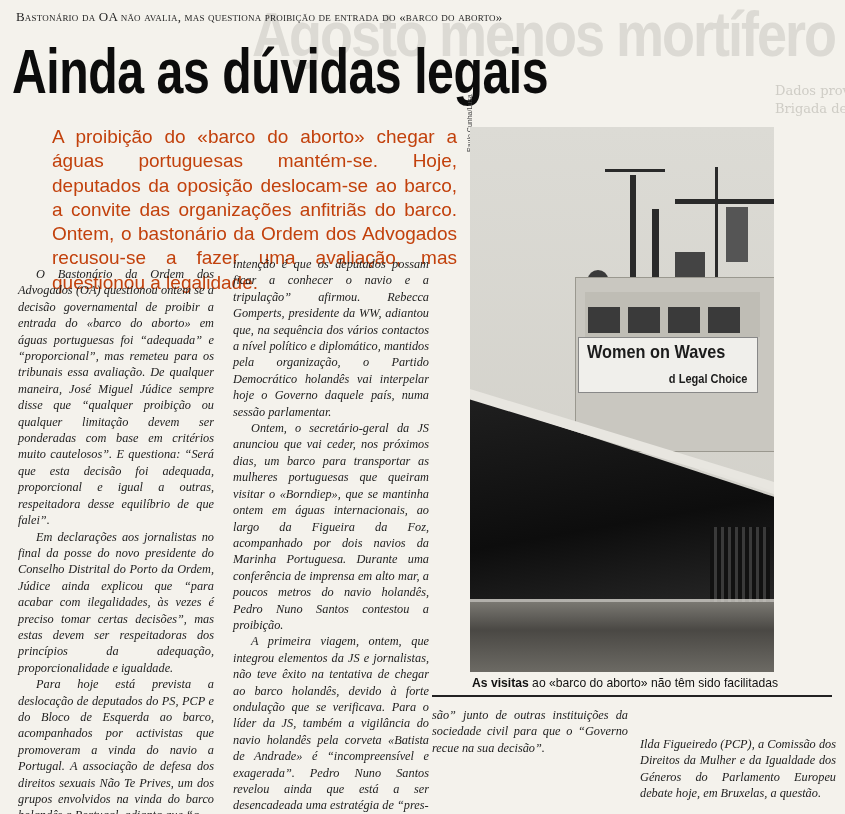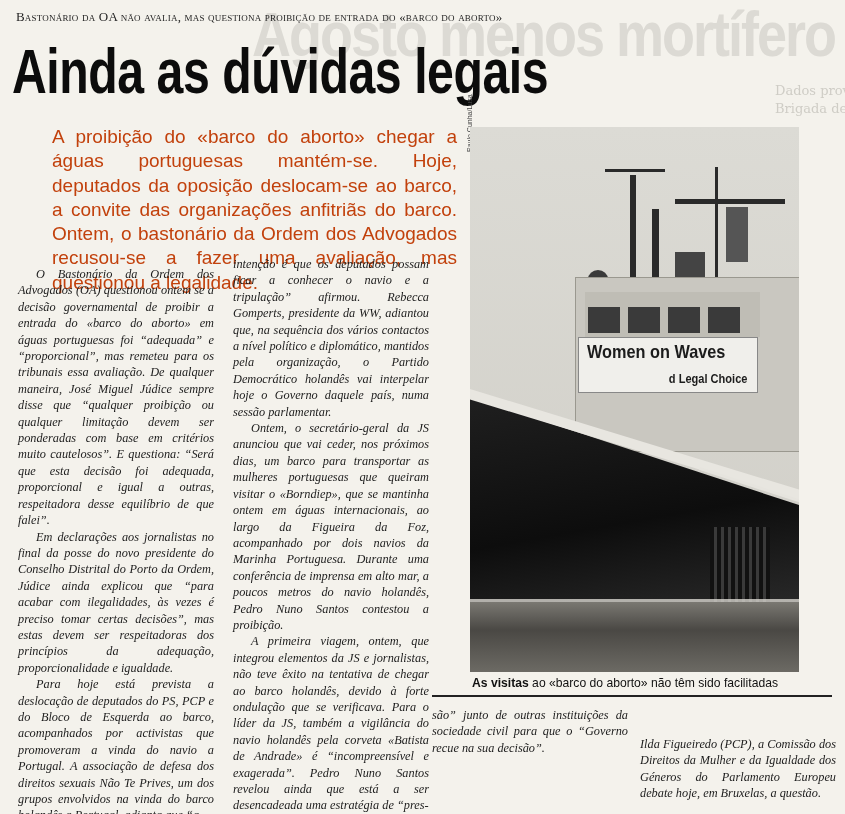--- a/index.html
+++ b/index.html
@@ -46,21 +46,21 @@
       color: #c2410c;
     }
     .credit {
       position: absolute; left: 466px; top: 152px;
       font-family: "Liberation Sans", sans-serif; font-size: 7px; color: #444;
       transform: rotate(-90deg); transform-origin: left top; white-space: nowrap;
     }
 
     
     .photo {
-      position: absolute; left: 470px; top: 127px; width: 329px; height: 545px;
+      position: absolute; left: 470px; top: 127px; width: 304px; height: 545px;
       background: #404040; overflow: hidden;
     }
     .sky { position: absolute; inset: 0; background: linear-gradient(#dcdbd5, #cfcdc6); }
     .mast { position: absolute; background: #2a2a2a; }
     .hull {
       position: absolute; left: 0; top: 270px; width: 360px; height: 215px;
       background: linear-gradient(170deg, #1f1f1f 0%, #0d0d0d 55%, #2c2c2c 100%);
       clip-path: polygon(0 0, 40% 22%, 100% 55%, 100% 100%, 0 100%);
     }
     .hull-stripe {

